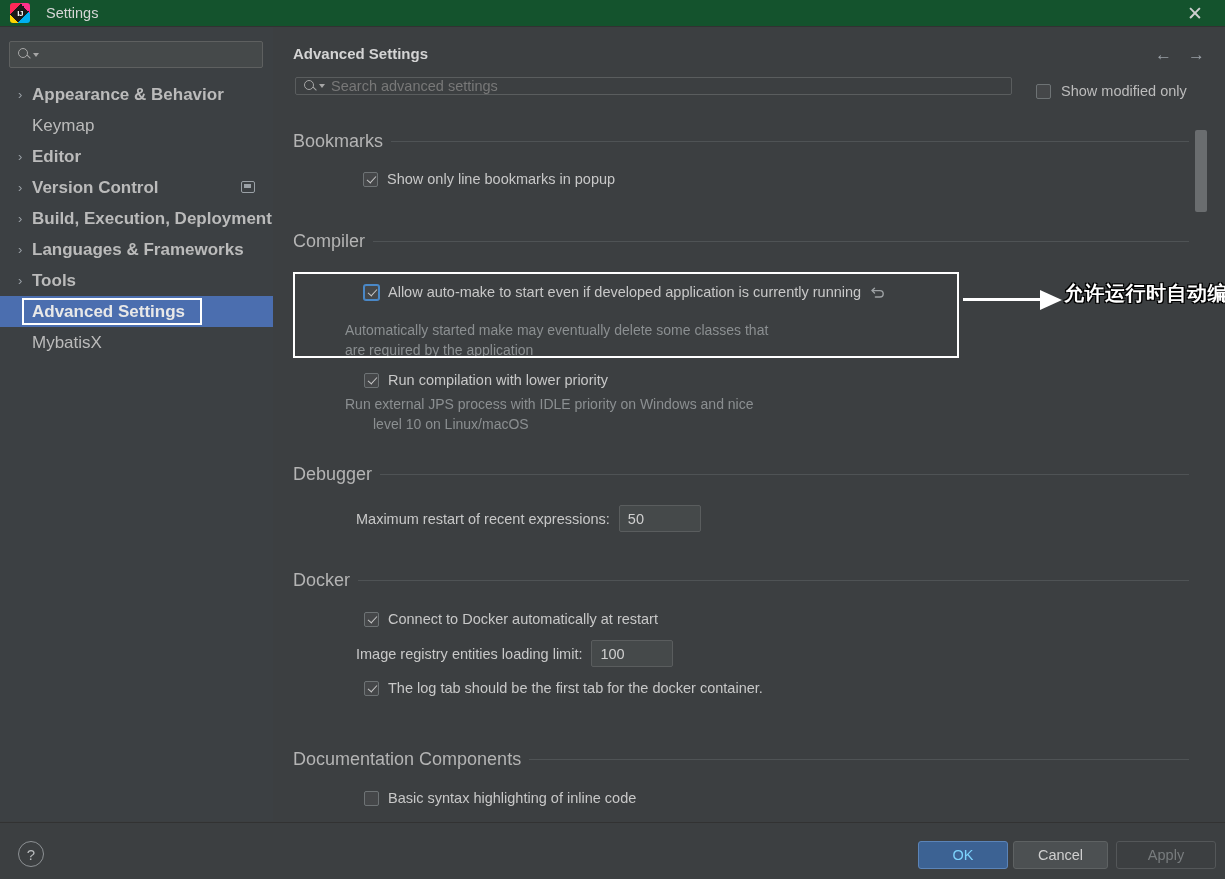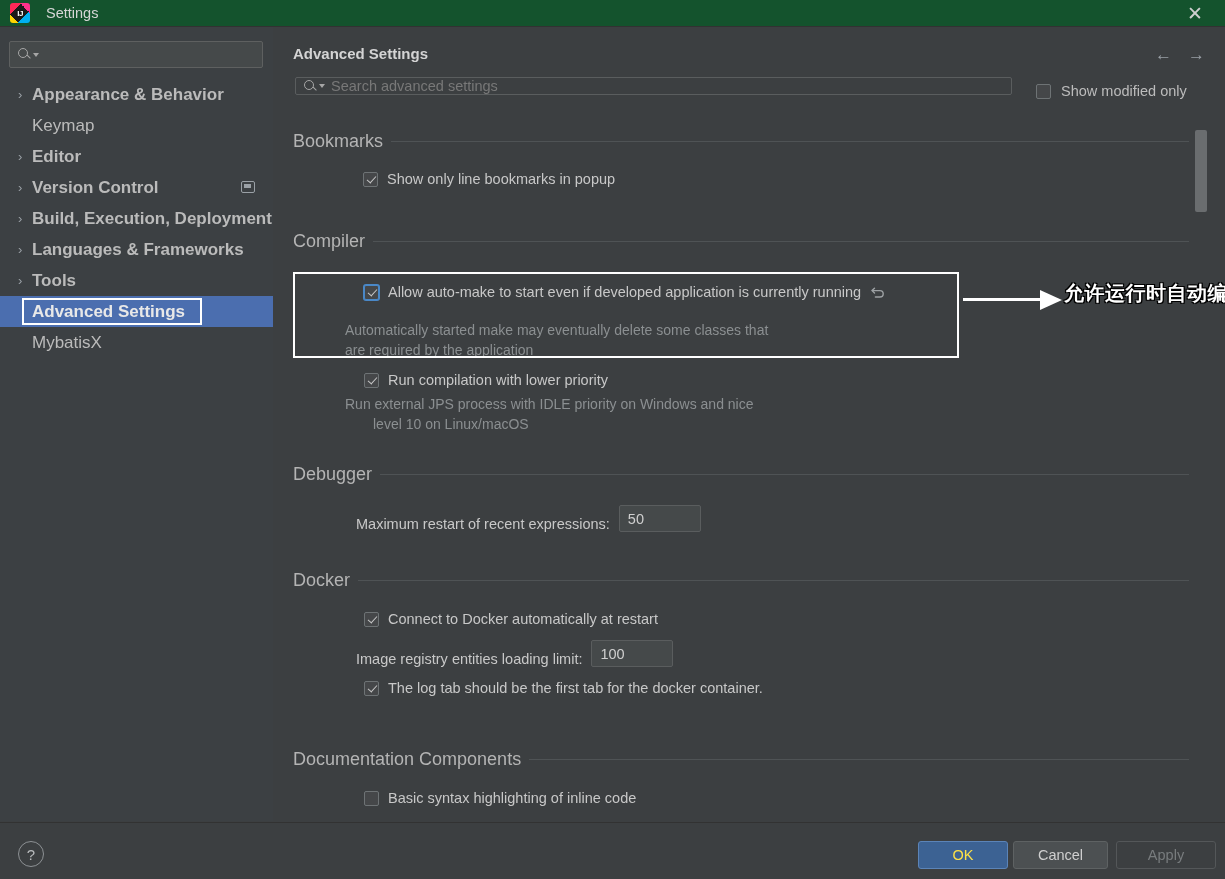--- a/index.html
+++ b/index.html
@@ -138,21 +138,21 @@
     border-width: 0 1.8px 1.8px 0; transform: rotate(42deg);
   }
   .cb.modified { border-color: #4a88c7; box-shadow: 0 0 0 1px #4a88c7; }
 
   
   .section { position: absolute; left: 19px; width: 896px; }
   .sec-head { display: flex; align-items: center; gap: 8px; height: 18px; }
   .sec-head .t { font-size: 18px; color: #b4b4b4; white-space: nowrap; }
   .sec-head .rule { flex: 1; height: 1px; background: #4f5355; }
 
-  .row { display: flex; align-items: flex-end; gap: 9px; padding-left: 38px; }
+  .row { display: flex; align-items: center; gap: 9px; padding-left: 38px; }
   .row .txt { font-size: 14.5px; color: #c8c8c8; }
   .desc { font-size: 14px; color: #8b8f91; line-height: 20px; }
 
   .num-field {
     height: 27px; background: #45494a; border: 1px solid #5a5d5e; border-radius: 2px;
     display: flex; align-items: center; padding: 0 8px;
     font-size: 14.5px; color: #cfcfcf;
   }
 
   .hl-box {
@@ -199,21 +199,21 @@
     position: absolute; left: 18px; top: 18px; width: 26px; height: 26px;
     border-radius: 50%; border: 1.5px solid #8d9194; color: #b9bcbe;
     display: flex; align-items: center; justify-content: center;
     font-size: 15px; cursor: default;
   }
   .btn {
     position: absolute; top: 18px; height: 28px;
     border-radius: 3px; display: flex; align-items: center; justify-content: center;
     font-size: 14.5px; cursor: default;
   }
-  .btn-ok { right: 217px; width: 90px; background: #3c6293; border: 1px solid #5b84b8; color: #fde047; }
+  .btn-ok { right: 217px; width: 90px; background: #3c6293; border: 1px solid #5b84b8; color: #7dd3fc; }
   .btn-cancel { right: 117px; width: 95px; background: #4c5052; border: 1px solid #5e6263; color: #cfcfcf; }
   .btn-apply { right: 9px; width: 100px; background: #3c3f41; border: 1px solid #545759; color: #787c7e; }
 </style>
 </head>
 <body>
 
 <div id="app">
 
   <div class="titlebar">
     <div class="ij-logo">

